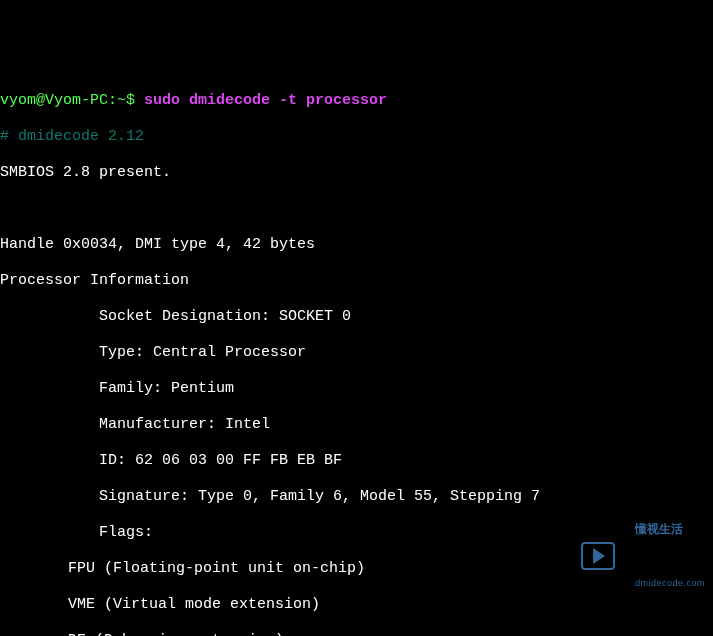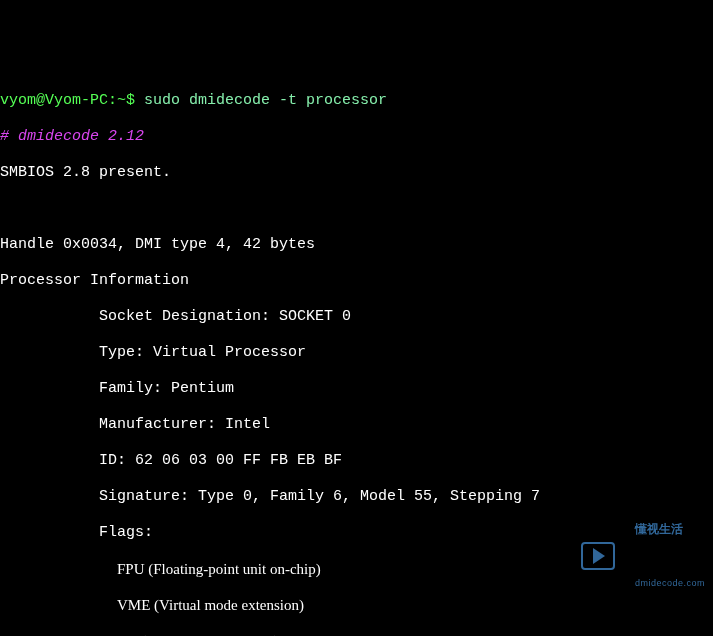--- a/index.html
+++ b/index.html
@@ -18,38 +18,37 @@
       position: relative;
       white-space: pre;
     }
     .terminal {
       padding: 2px 0;
     }
     .prompt {
       color: #55ff55;
     }
     .command {
-      color: #86efac;
+      color: #d946ef;
+      font-weight: bold;
     }
     .comment {
-      color: #d946ef;
-      font-style: italic;
+      color: #0f766e;
     }
     .output {
       color: #ffffff;
     }
     .line {
       display: block;
     }
     .indent1 {
       padding-left: 99px;
     }
     .indent2 {
-      padding-left: 117px;
-      font-family: Liberation Serif, serif;
+      padding-left: 68px;
     }
     .watermark {
       position: absolute;
       bottom: 8px;
       right: 8px;
       display: flex;
       align-items: center;
       gap: 20px;
       opacity: 0.85;
     }
@@ -89,21 +88,21 @@
 
 
 <div class="terminal">
 <span class="line"><span class="prompt">vyom@Vyom-PC</span><span class="prompt">:~$ </span><span class="command">sudo dmidecode -t processor</span></span>
 <span class="line comment"># dmidecode 2.12</span>
 <span class="line output">SMBIOS 2.8 present.</span>
 <span class="line output"> </span>
 <span class="line output">Handle 0x0034, DMI type 4, 42 bytes</span>
 <span class="line output">Processor Information</span>
 <span class="line output indent1">Socket Designation: SOCKET 0</span>
-<span class="line output indent1">Type: Virtual Processor</span>
+<span class="line output indent1">Type: Central Processor</span>
 <span class="line output indent1">Family: Pentium</span>
 <span class="line output indent1">Manufacturer: Intel</span>
 <span class="line output indent1">ID: 62 06 03 00 FF FB EB BF</span>
 <span class="line output indent1">Signature: Type 0, Family 6, Model 55, Stepping 7</span>
 <span class="line output indent1">Flags:</span>
 <span class="line output indent2">FPU (Floating-point unit on-chip)</span>
 <span class="line output indent2">VME (Virtual mode extension)</span>
 <span class="line output indent2">DE (Debugging extension)</span>
 
 

